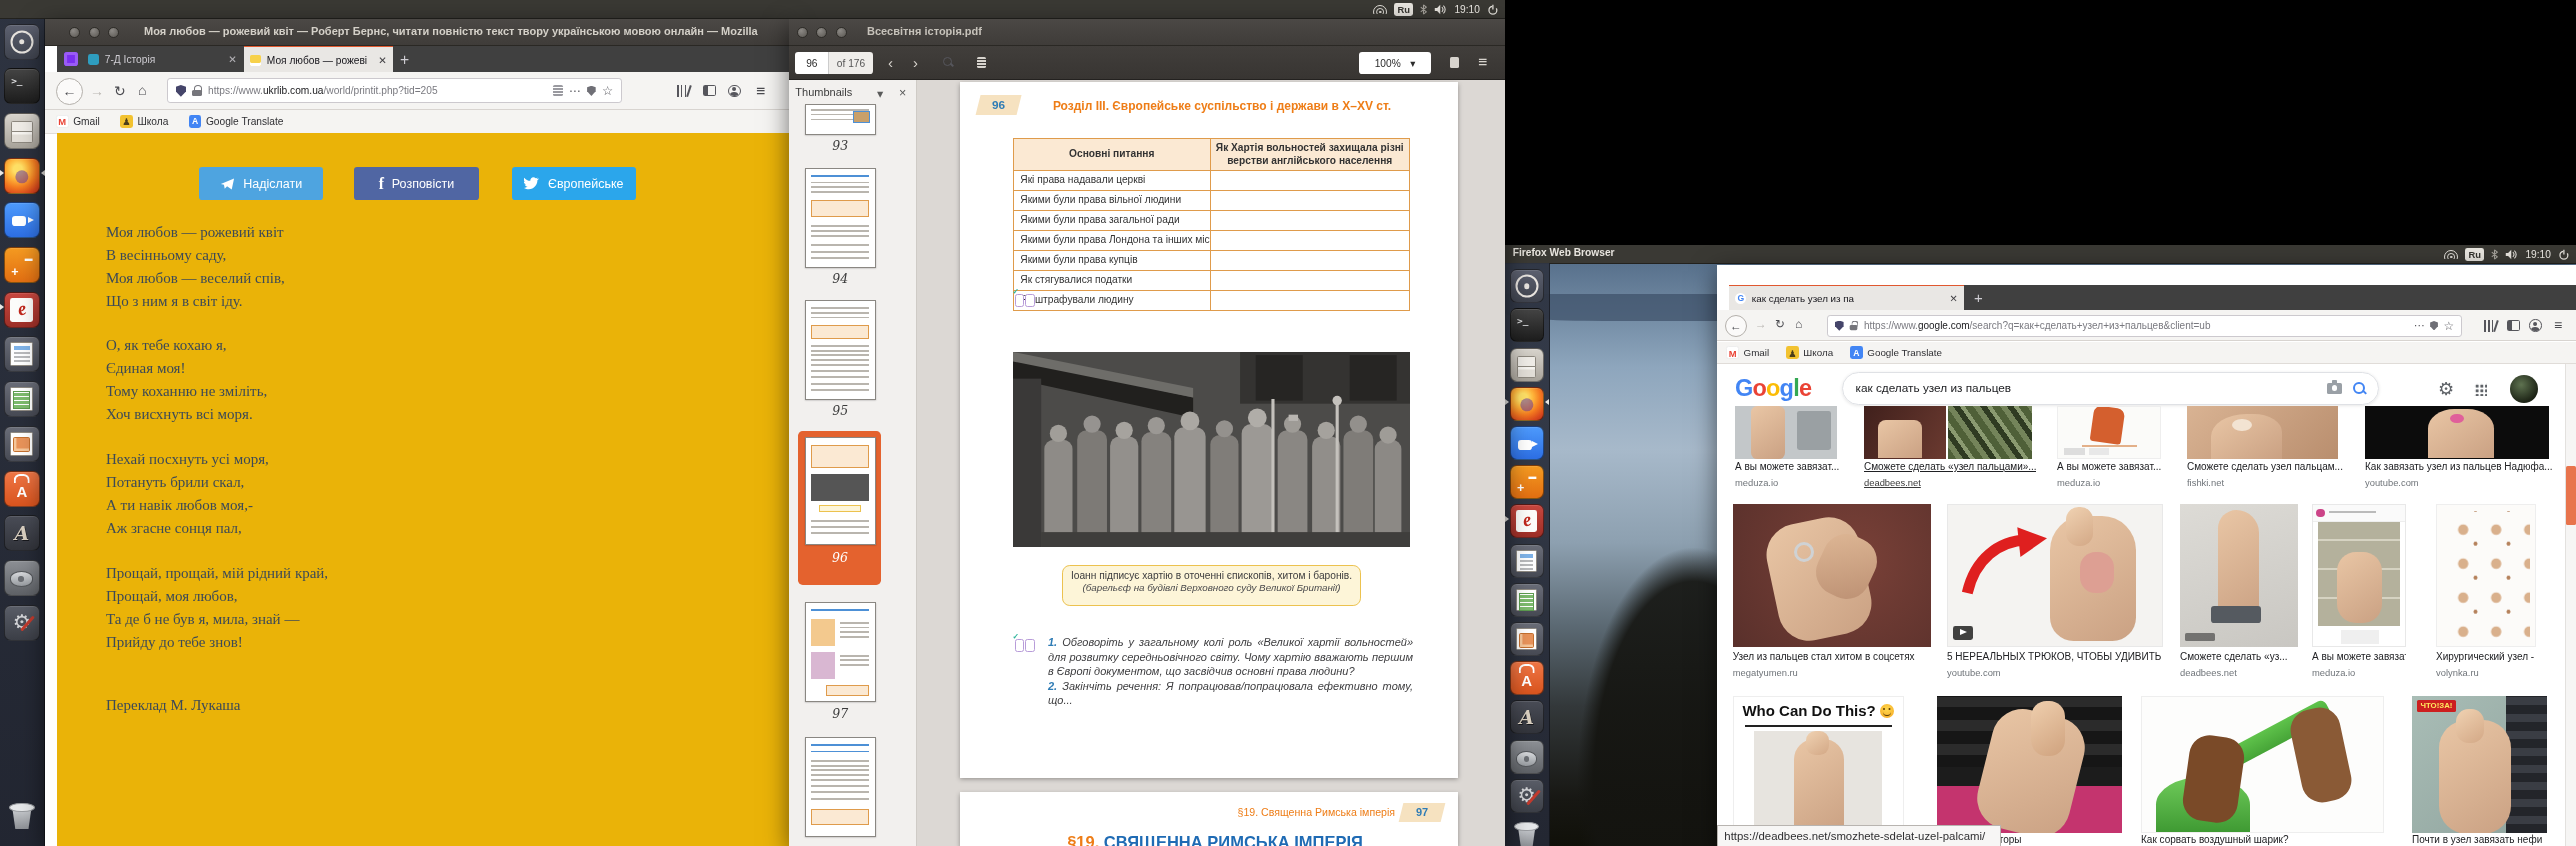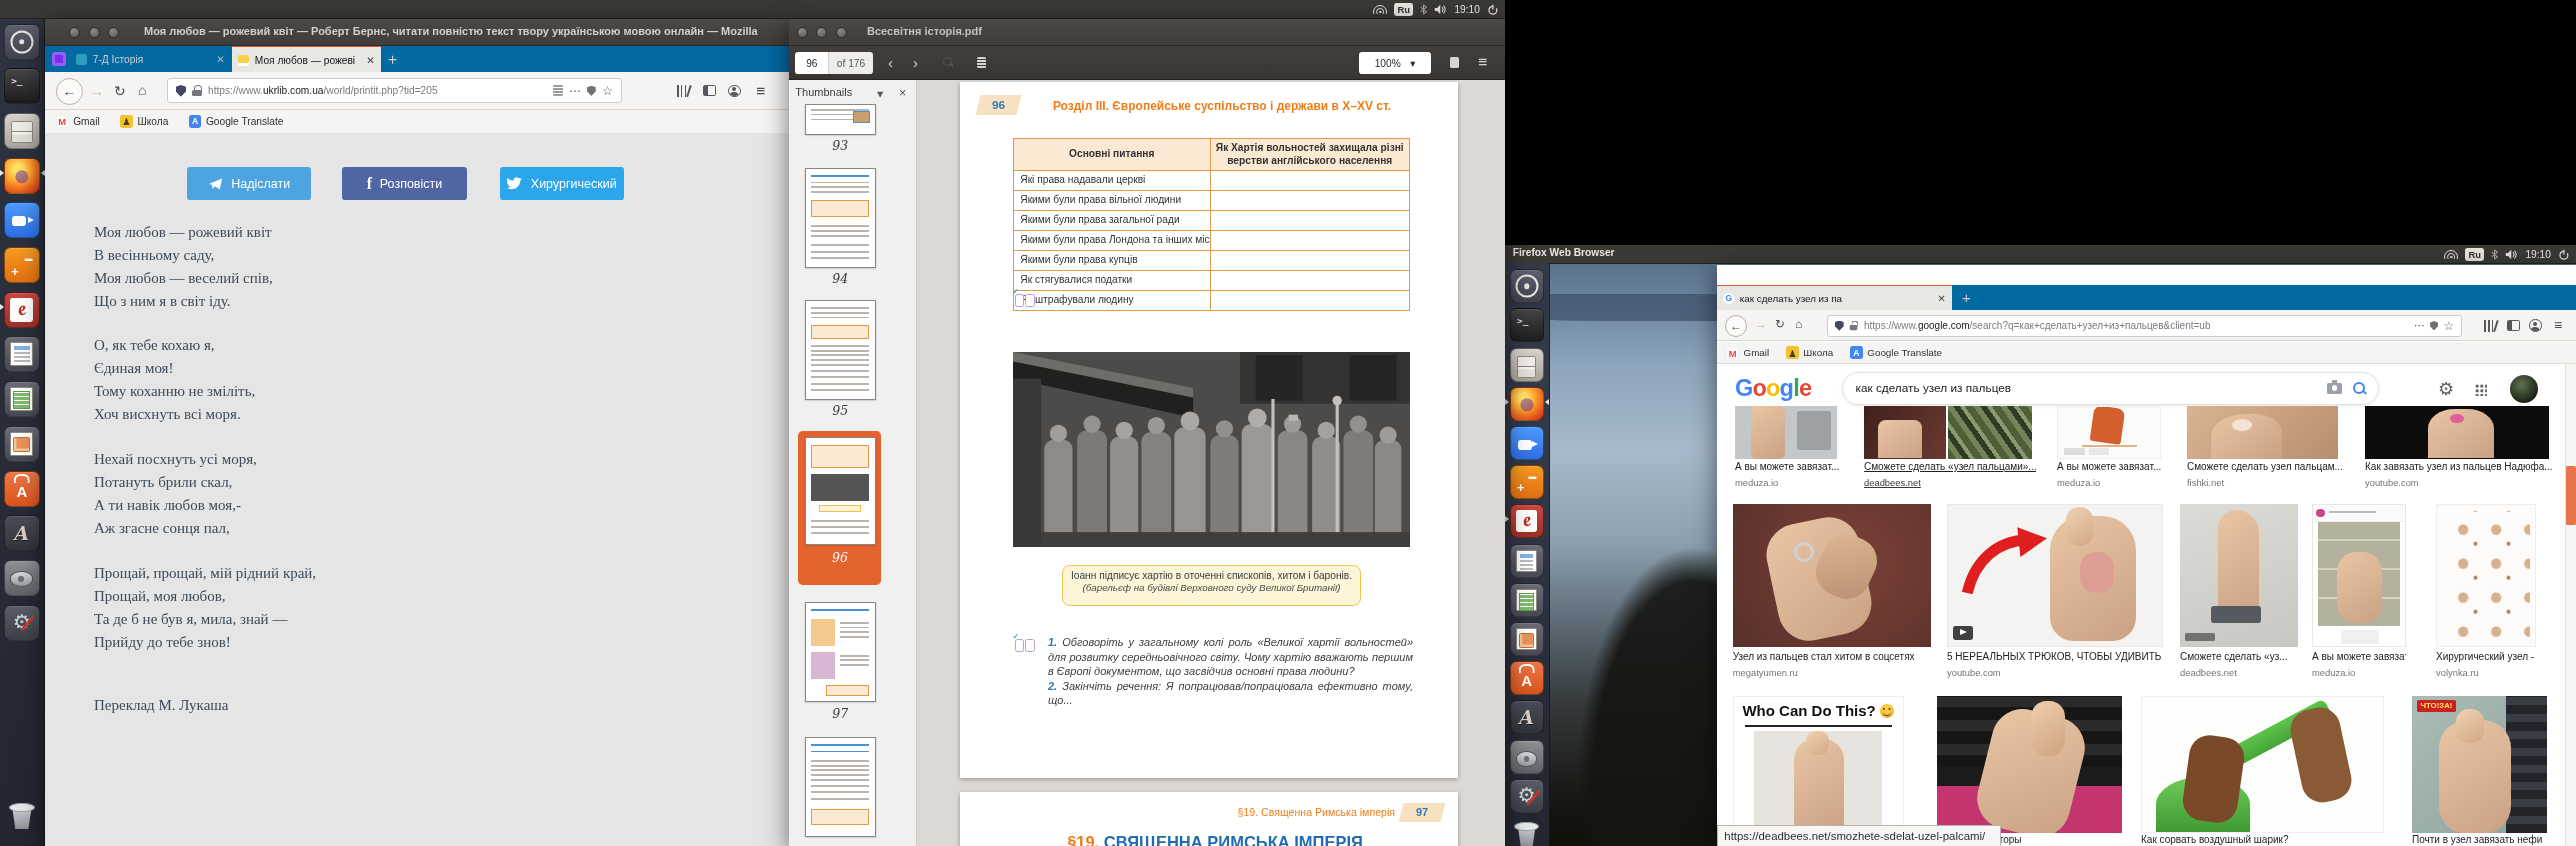--- a/index.html
+++ b/index.html
@@ -64,21 +64,21 @@
 .t-trash::after{content:"";left:4.7px;right:4.7px;top:6.3px;height:6.3px;background:#e6e8ea;border-radius:50%/60%;border:0.8px solid #9a9da1}
 .ra{position:absolute;width:0;height:0;border-top:3.9px solid transparent;border-bottom:3.9px solid transparent}
 .raL{border-left:4.7px solid #e9e7e3}
 .raR{border-right:4.7px solid #e9e7e3}
 
 .window{position:absolute;box-shadow:0 6.3px 23.5px rgba(0,0,0,.55);background:#fff}
 .titlebar{position:absolute;left:0;right:0;background:linear-gradient(#4b4845,#3f3c39);border-bottom:0.8px solid #2a2824}
 .wctl{position:absolute;border-radius:50%;background:radial-gradient(circle at 35% 30%,#8d8a86,#595651);border:0.8px solid #2e2c28}
 .wctl.orange{background:radial-gradient(circle at 35% 30%,#f89b85,#e55e3f);border-color:#a33c22}
 .wtitle{position:absolute;font-size:11px;font-weight:bold;color:#d4d0c8;white-space:nowrap;overflow:hidden}
-.tabbar{position:absolute;left:0;right:0;background:#0369a1}
+.tabbar{position:absolute;left:12px;right:0;background:#404040}
 .tab{position:absolute;top:0;height:100%;display:flex;align-items:center;padding:0 6.3px;font-size:10.2px;color:#cfcdd3;white-space:nowrap;overflow:hidden}
 .tab.active{background:#e9e7e4;color:#15141a;border-top:1.6px solid #e0582f}
 .tab .tx{margin-left:auto;color:inherit;opacity:.8;padding-left:6.3px}
 .tablabel{overflow:hidden;text-overflow:clip;white-space:nowrap}
 .navbar{position:absolute;left:0;right:0;background:#f5f4f2;border-bottom:0.8px solid #d8d4d0}
 .navico{position:absolute;color:#4b4b50;font-size:14px;line-height:1}
 .backbtn{border:0.8px solid #b4b0ab;border-radius:50%;background:#fbfaf9;text-align:center}
 .urlbar{position:absolute;background:#fff;border:0.8px solid #ccc9ce;border-radius:3.1px;display:flex;align-items:center;overflow:hidden}
 .urltext{font-size:10.2px;color:#7a7a80;white-space:nowrap;overflow:hidden}
 .urltext b{color:#202023;font-weight:normal}
@@ -311,36 +311,36 @@
         </span>
       <span class="bmitem">
           <span class="bmi bmi-school"></span>
           <span>Школа</span>
         </span>
       <span class="bmitem">
           <span class="bmi bmi-gt"></span>
           <span>Google Translate</span>
         </span>
     </div>
-    <div class="abs" style="left:0;top:114px;width:744px;height:713px;background:#e5e5e5;overflow:hidden">
+    <div class="abs" style="left:12px;top:114px;width:744px;height:713px;background:#eab308;overflow:hidden">
       <div class="sharebtn" style="left:142px;top:34px;width:124px;background:#4ea4e0">
         <svg width="15.7" height="14" viewBox="0 0 20 18">
             <path d="M1 9l17-7-3 14-6-4-3 3-1-5z" fill="#fff"></path>
           </svg>
         <span>Надіслати</span>
       </div>
       <div class="sharebtn" style="left:297px;top:34px;width:125px;background:#5066a3">
         <span style="font:bold 15.7px 'Liberation Serif',serif">f</span>
         <span>Розповісти</span>
       </div>
       <div class="sharebtn" style="left:455px;top:34px;width:124px;background:#2ba6eb">
         <svg width="15.7" height="12.5" viewBox="0 0 20 16">
             <path d="M19 2c-.7.4-1.5.7-2.3.8C17.5 2.3 18 1.5 18.3.6c-.8.5-1.7.8-2.6 1C14.9.7 13.8.2 12.6.2c-2.3 0-4.1 1.9-4.1 4.1 0 .3 0 .6.1.9C5.2 5 2.2 3.4.2.9c-.4.6-.6 1.3-.6 2.1 0 1.4.7 2.7 1.8 3.4-.7 0-1.3-.2-1.9-.5v.1c0 2 1.4 3.7 3.3 4-.3.1-.7.1-1.1.1-.3 0-.5 0-.8-.1.5 1.6 2 2.8 3.9 2.9-1.4 1.1-3.2 1.8-5.1 1.8H0c1.8 1.2 4 1.8 6.3 1.8 7.5 0 11.7-6.3 11.7-11.7v-.5c.8-.6 1.5-1.3 2-2.1z" fill="#fff" transform="scale(.95)"></path>
           </svg>
-        <span>Хирургический</span>
+        <span>Європейське</span>
       </div>
       <div class="abs" style="left:49px;top:201px">
         <div class="pline">О, як тебе кохаю я,</div>
         <div class="pline">Єдиная моя!</div>
         <div class="pline">Тому коханню не зміліть,</div>
         <div class="pline">Хоч висхнуть всі моря.</div>
       </div>
       <div class="abs" style="left:49px;top:88px">
         <div class="pline">Моя любов — рожевий квіт</div>
         <div class="pline">В весінньому саду,</div>

